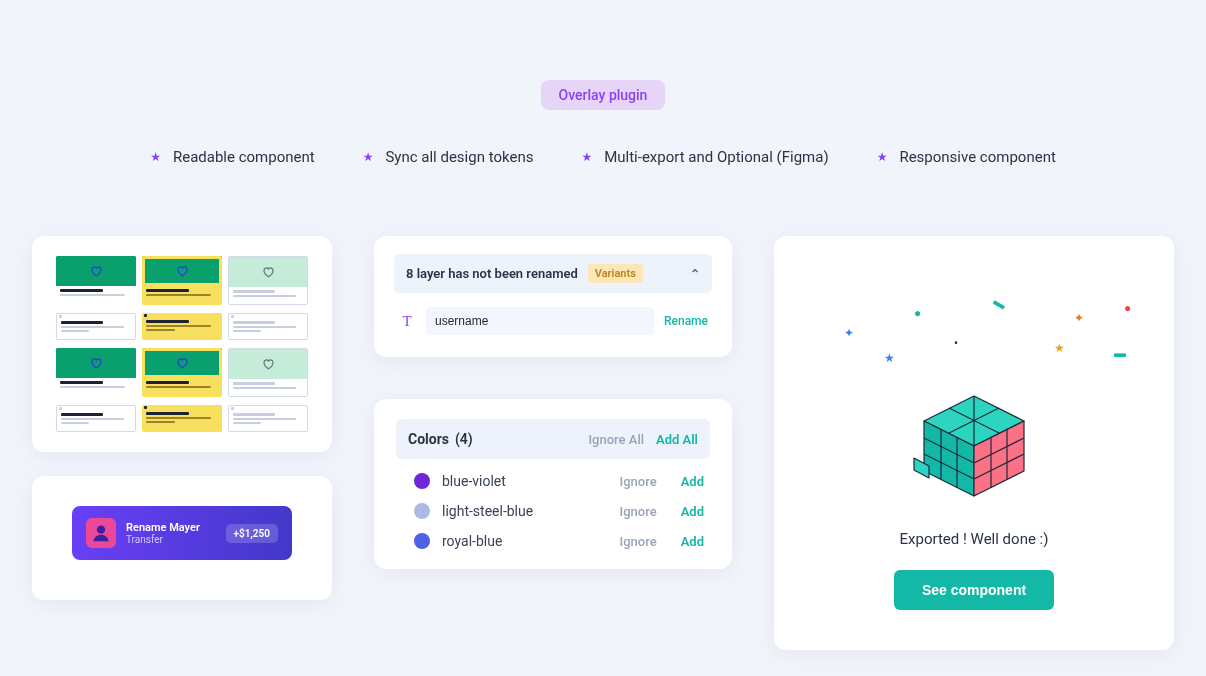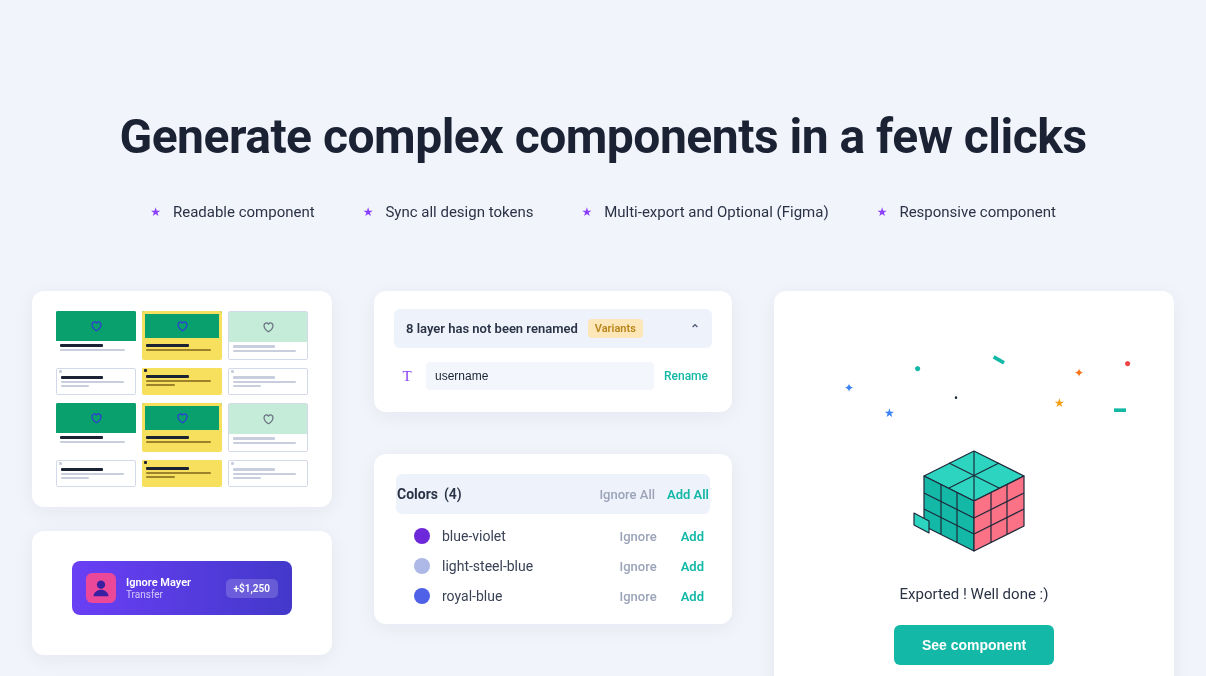--- a/index.html
+++ b/index.html
@@ -111,21 +111,21 @@
 .chev{ color:#5a657e; font-size:12px;}
 .rename-row{ display:flex; align-items:center; gap:10px; margin-top:14px; padding:0 4px;}
 .type-icon{ color:#8a3ffc; font-family:Georgia,serif; font-size:15px; width:18px; text-align:center;}
 .name-input{
   flex:1; border:none; background:#f3f6fc; border-radius:4px; padding:7px 9px; font-size:12px; color:#1a2233; outline:none;
 }
 .rename-link{ color:#14b8a6; font-size:12px; font-weight:500;}
 
 .colors-card{ padding:20px 22px 20px;}
 .colors-head{
-  background:#eef2fb; border-radius:6px; padding:12px 1px;
+  background:#eef2fb; border-radius:6px; padding:12px 12px;
   display:flex; align-items:center; font-size:14px; color:#2a3346; font-weight:700;
 }
 .colors-head .count{ margin-left:6px; font-weight:600;}
 .link-muted{ color:#9aa3b8; font-size:13px; font-weight:500; margin-left:14px;}
 .link-accent{ color:#14b8a6; font-size:13px; font-weight:600; margin-left:12px;}
 .color-list{ margin-top:14px; display:flex; flex-direction:column; gap:14px; padding:0 6px;}
 .color-row{ display:flex; align-items:center; gap:12px; font-size:14px; color:#3a4256;padding-left:12px;}
 .swatch{ width:16px; height:16px; border-radius:50%;}
 .color-row .spacer{flex:1;}
 
@@ -138,21 +138,21 @@
 .see-btn{
   margin-top:22px; display:inline-block; background:#14b8a6; color:#fff; border:none;
   padding:12px 28px; border-radius:6px; font-size:14px; font-weight:700; cursor:pointer;
 }
 </style>
 </head>
 <body>
 
 <div class="container">
   <div class="header">
-    <h1 class="title">Generate complex components in a few clicks</h1>
+    <span class="badge-pill">Overlay plugin</span>
     <div class="feature-row">
       <div class="feature-item">
         <span class="star">★</span>
         <span>Readable component</span>
       </div>
       <div class="feature-item">
         <span class="star">★</span>
         <span>Sync all design tokens</span>
       </div>
       <div class="feature-item">
@@ -306,21 +306,21 @@
 
       <div class="transfer-outer card">
         <div class="transfer">
           <div class="avatar">
             <svg width="20" height="20" viewBox="0 0 24 24">
                 <circle cx="12" cy="8" r="5" fill="#3b1fa3"></circle>
                 <path d="M3 22c0-5 5-8 9-8s9 3 9 8" fill="#3b1fa3"></path>
               </svg>
           </div>
           <div class="info">
-            <div class="name">Ignore Mayer</div>
+            <div class="name">Rename Mayer</div>
             <div class="sub">Transfer</div>
           </div>
           <div class="amount">+$1,250</div>
         </div>
       </div>
     </div>
 
     <div class="mid-col">
       <div class="card rename-card">
         <div class="rename-head">

